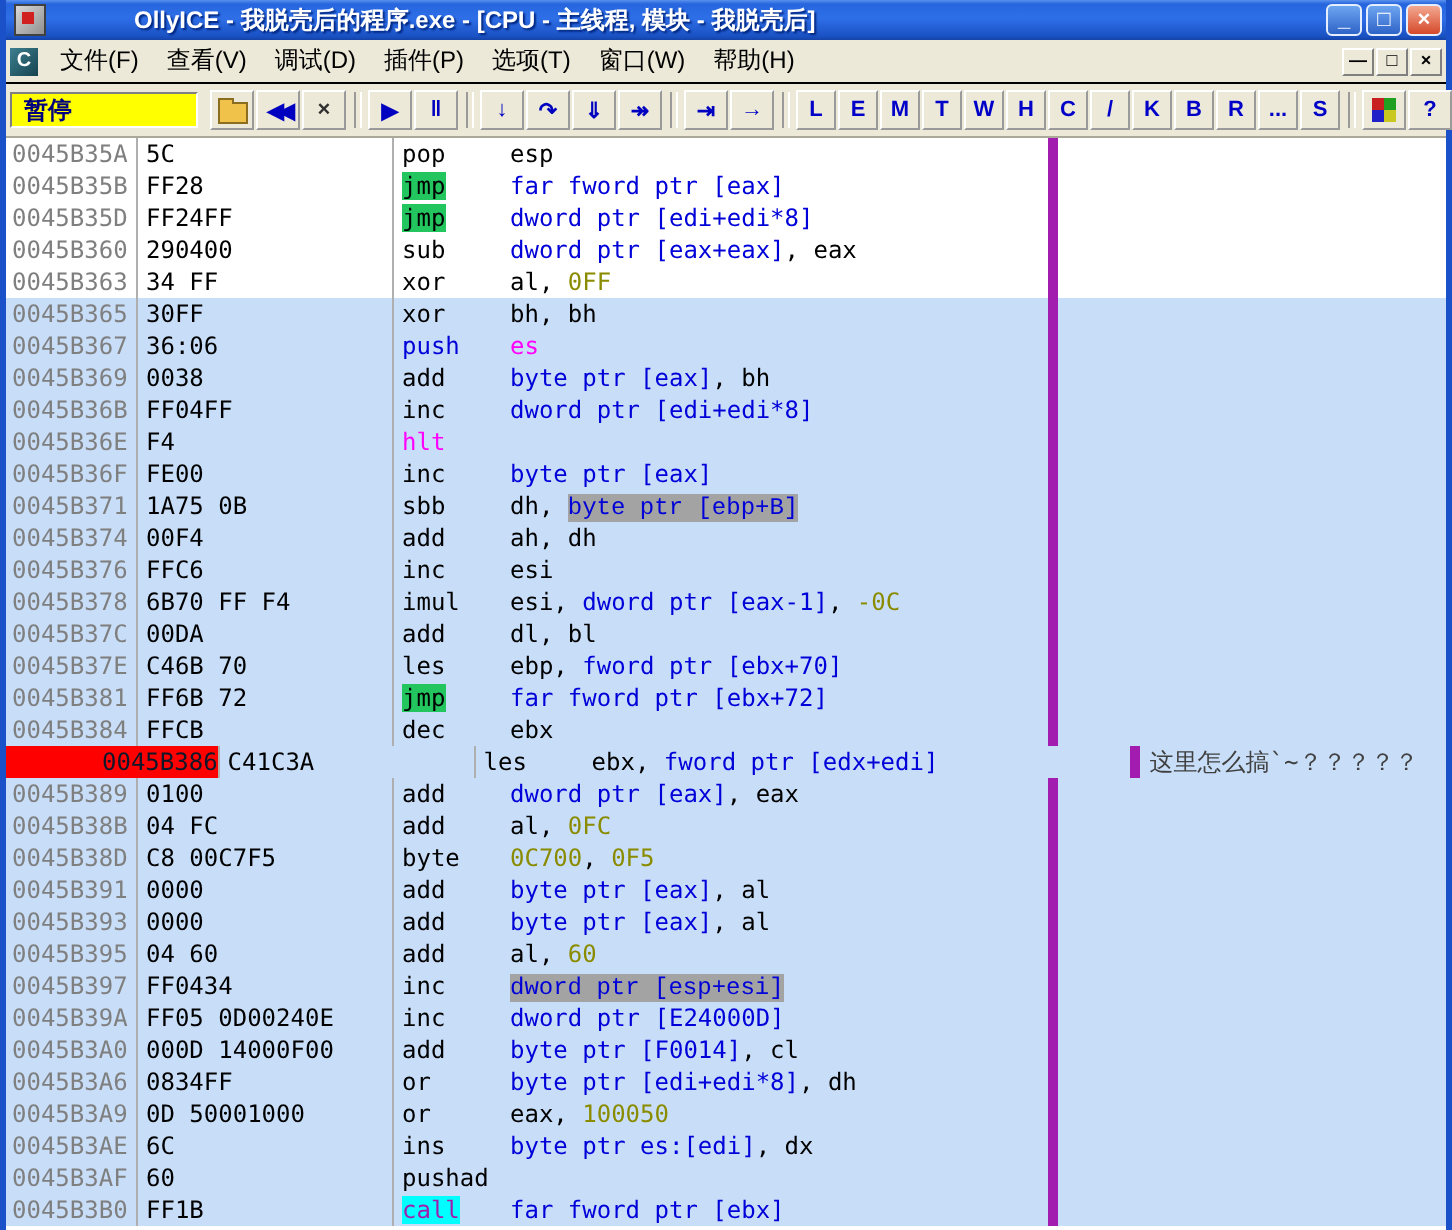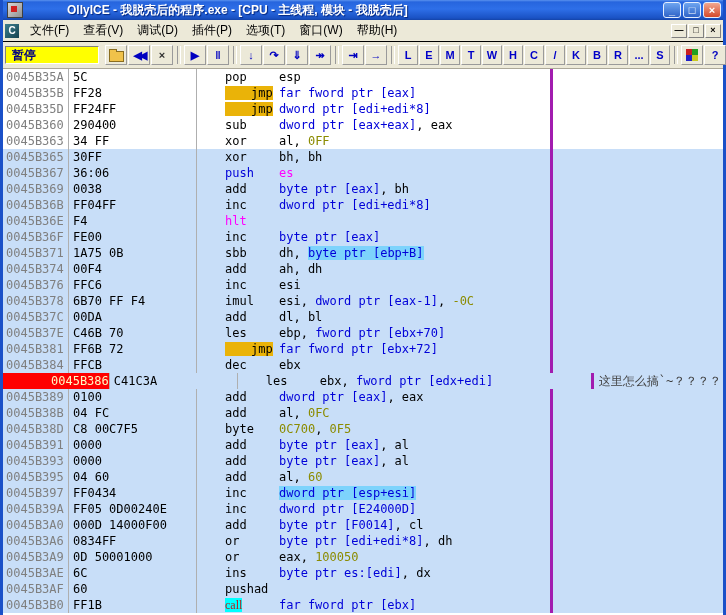--- a/index.html
+++ b/index.html
@@ -47,35 +47,35 @@
     background:linear-gradient(#C82020,#C82020) 0 0/6px 6px no-repeat,
       linear-gradient(#20A020,#20A020) 6px 0/6px 6px no-repeat,
       linear-gradient(#2020C8,#2020C8) 0 6px/6px 6px no-repeat,
       linear-gradient(#C8C820,#C8C820) 6px 6px/6px 6px no-repeat;}
   
   .content{height:548px;background:#FFFFFF;overflow:hidden;
     font:12px/16px "DejaVu Sans Mono",monospace;color:#000;}
   .drow{display:flex;height:16px;white-space:pre;}
   .drow.sel{background:#C8DEF8;}
   .addr{flex:0 0 66px;box-sizing:border-box;padding-left:3px;color:#7F7F7F;border-right:1px solid #AFAFAF;}
-  .addr.bp{background:#FF0000;color:#fef9c3;padding-left:48px;}
+  .addr.bp{background:#FF0000;color:#0f172a;padding-left:48px;}
   .bytes{flex:0 0 128px;box-sizing:border-box;padding-left:4px;color:#000;border-right:1px solid #AFAFAF;overflow:hidden;}
-  .instr{flex:0 0 332px;box-sizing:border-box;padding-left:4px;border-right:3px solid #a21caf;overflow:hidden;margin-left:24px;}
+  .instr{flex:0 0 332px;box-sizing:border-box;padding-left:4px;border-right:5px solid #a21caf;overflow:hidden;}
   .cmt{flex:1 1 auto;box-sizing:border-box;padding-left:5px;color:#404040;overflow:hidden;}
   .mnem{display:inline-block;width:54px;}
   .m-plain{color:#000;}
-  .m-jmp{color:#000;background:#eab308;padding-left:26px;}
+  .m-jmp{color:#000;background:#22c55e;}
   .m-push{color:#0000D8;}
   .m-hlt{color:#FF00FF;}
-  .m-call{color:#b91c1c;background:#00FFFF;font-family:Liberation Serif, serif;}
+  .m-call{color:#a21caf;background:#00FFFF;}
   .s-reg{color:#000;}
   .s-mem{color:#0000D8;}
   .s-const{color:#8B8B00;}
   .s-seg{color:#FF00FF;}
-  .s-memhl{color:#0000D8;background:#7dd3fc;}
+  .s-memhl{color:#0000D8;background:#a3a3a3;font-family:Liberation Mono, monospace;}
 </style>
 </head>
 <body>
 
 <div class="window">
 
   <div class="titlebar">
     <span class="app-icon"></span>
     <span class="title-text">OllyICE - 我脱壳后的程序.exe - [CPU - 主线程, 模块 - 我脱壳后]</span>
     <button class="wbtn">_</button>

